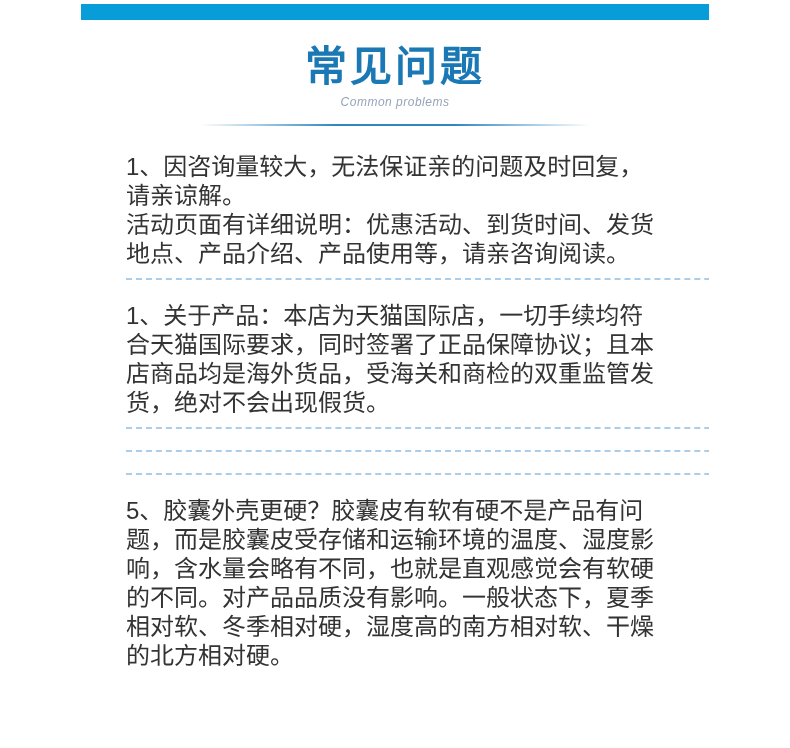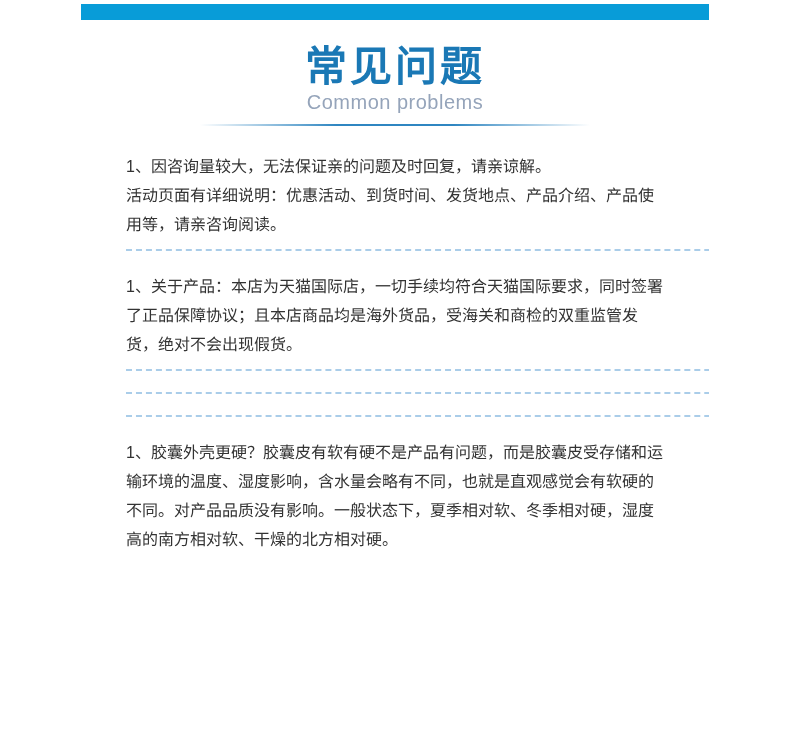--- a/index.html
+++ b/index.html
@@ -34,39 +34,40 @@
     padding-top:24px;
   }
   .title{
     font-size:42px;
     line-height:46px;
     font-weight:bold;
     color:var(--c-title);
     letter-spacing:3px;
   }
   .subtitle{
-    font-size:20px;
+    font-size:12px;
     line-height:20px;
     margin-top:2px;
     color:var(--c-subtitle);
     letter-spacing:0.5px;
+    font-style:italic;
   }
   .header-rule{
     width:390px;
     height:2px;
     margin:12px auto 0 auto;
     background:linear-gradient(to right,
       rgba(47,134,193,0) 0%,
       var(--c-rule) 35%,
       var(--c-rule) 65%,
       rgba(47,134,193,0) 100%);
   }
   .content{
     padding:26px 45px 0 45px;
-    font-size:16px;
+    font-size:24px;
     line-height:29px;
     color:var(--c-text);
   }
   .faq-text{
     margin:0;
     white-space:pre-line;
     text-align:left;
   }
   .divider{
     border:none;
@@ -102,17 +103,17 @@
 
     <hr class="divider">
 
 
     <hr class="divider">
 
 
     <hr class="divider">
 
     <div class="faq-item">
-      <p class="faq-text">1、胶囊外壳更硬？胶囊皮有软有硬不是产品有问题，而是胶囊皮受存储和运输环境的温度、湿度影响，含水量会略有不同，也就是直观感觉会有软硬的不同。对产品品质没有影响。一般状态下，夏季相对软、冬季相对硬，湿度高的南方相对软、干燥的北方相对硬。</p>
+      <p class="faq-text">5、胶囊外壳更硬？胶囊皮有软有硬不是产品有问题，而是胶囊皮受存储和运输环境的温度、湿度影响，含水量会略有不同，也就是直观感觉会有软硬的不同。对产品品质没有影响。一般状态下，夏季相对软、冬季相对硬，湿度高的南方相对软、干燥的北方相对硬。</p>
     </div>
   </div>
 
 </div>
 
 </body></html>

